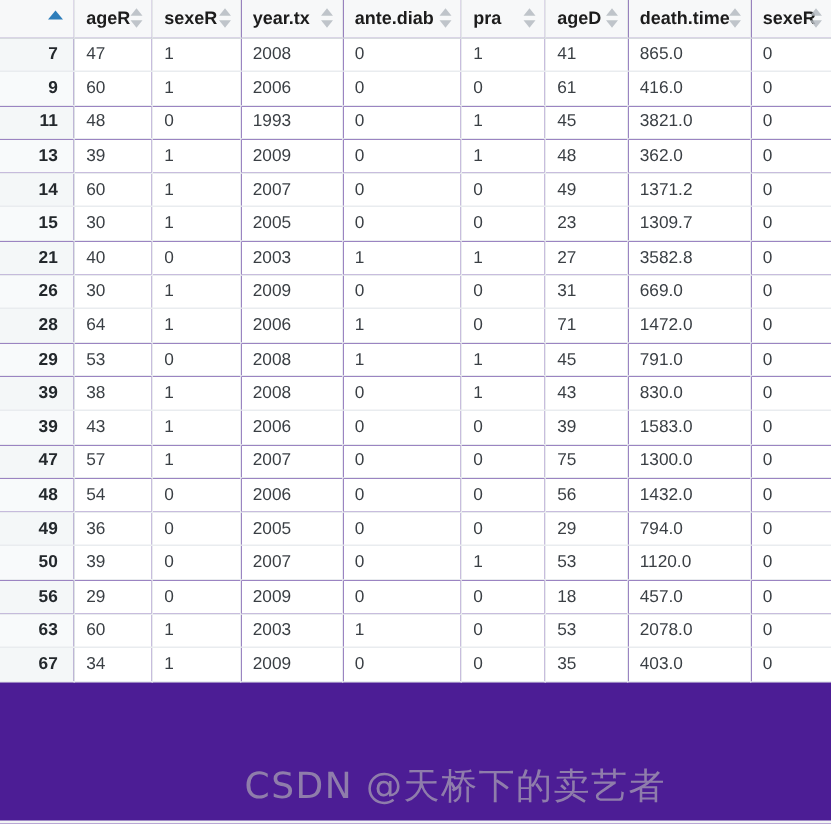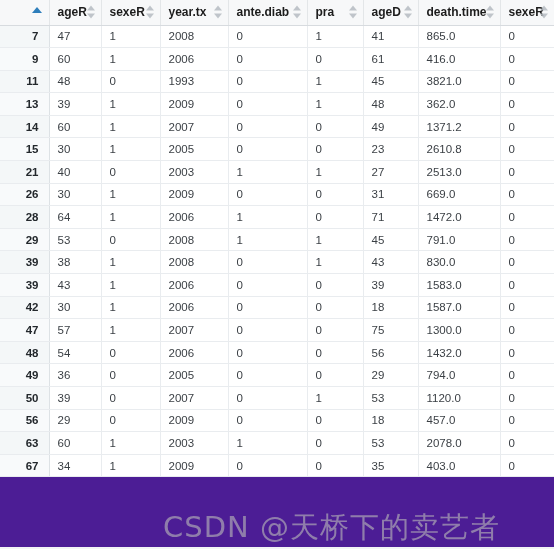--- a/index.html
+++ b/index.html
@@ -126,21 +126,21 @@
   col.c-pra   { width: 56px; }
   col.c-ageD  { width: 55px; }
   col.c-dtime { width: 82px; }
   col.c-death { width: 54px; }
 
   
   .watermark {
     position: absolute;
     left: 163px;
     top: 508px;
-    font-size: 29px;
+    font-size: 24px;
     color: #b9b9b9;
     opacity: .62;
     letter-spacing: 1px;
     font-family: "DejaVu Sans", "Liberation Sans", sans-serif;
     pointer-events: none;
     user-select: none;
     white-space: nowrap;
   }
 
   .bottom-edge {
@@ -292,32 +292,32 @@
           <td>0</td>
         </tr>
         <tr>
           <td class="idx-cell">15</td>
           <td>30</td>
           <td>1</td>
           <td>2005</td>
           <td>0</td>
           <td>0</td>
           <td>23</td>
-          <td>2610.8</td>
+          <td>1309.7</td>
           <td>0</td>
         </tr>
         <tr>
           <td class="idx-cell">21</td>
           <td>40</td>
           <td>0</td>
           <td>2003</td>
           <td>1</td>
           <td>1</td>
           <td>27</td>
-          <td>2513.0</td>
+          <td>3582.8</td>
           <td>0</td>
         </tr>
         <tr>
           <td class="idx-cell">26</td>
           <td>30</td>
           <td>1</td>
           <td>2009</td>
           <td>0</td>
           <td>0</td>
           <td>31</td>
@@ -359,31 +359,20 @@
         </tr>
         <tr>
           <td class="idx-cell">39</td>
           <td>43</td>
           <td>1</td>
           <td>2006</td>
           <td>0</td>
           <td>0</td>
           <td>39</td>
           <td>1583.0</td>
-          <td>0</td>
-        </tr>
-        <tr>
-          <td class="idx-cell">42</td>
-          <td>30</td>
-          <td>1</td>
-          <td>2006</td>
-          <td>0</td>
-          <td>0</td>
-          <td>18</td>
-          <td>1587.0</td>
           <td>0</td>
         </tr>
         <tr>
           <td class="idx-cell">47</td>
           <td>57</td>
           <td>1</td>
           <td>2007</td>
           <td>0</td>
           <td>0</td>
           <td>75</td>

